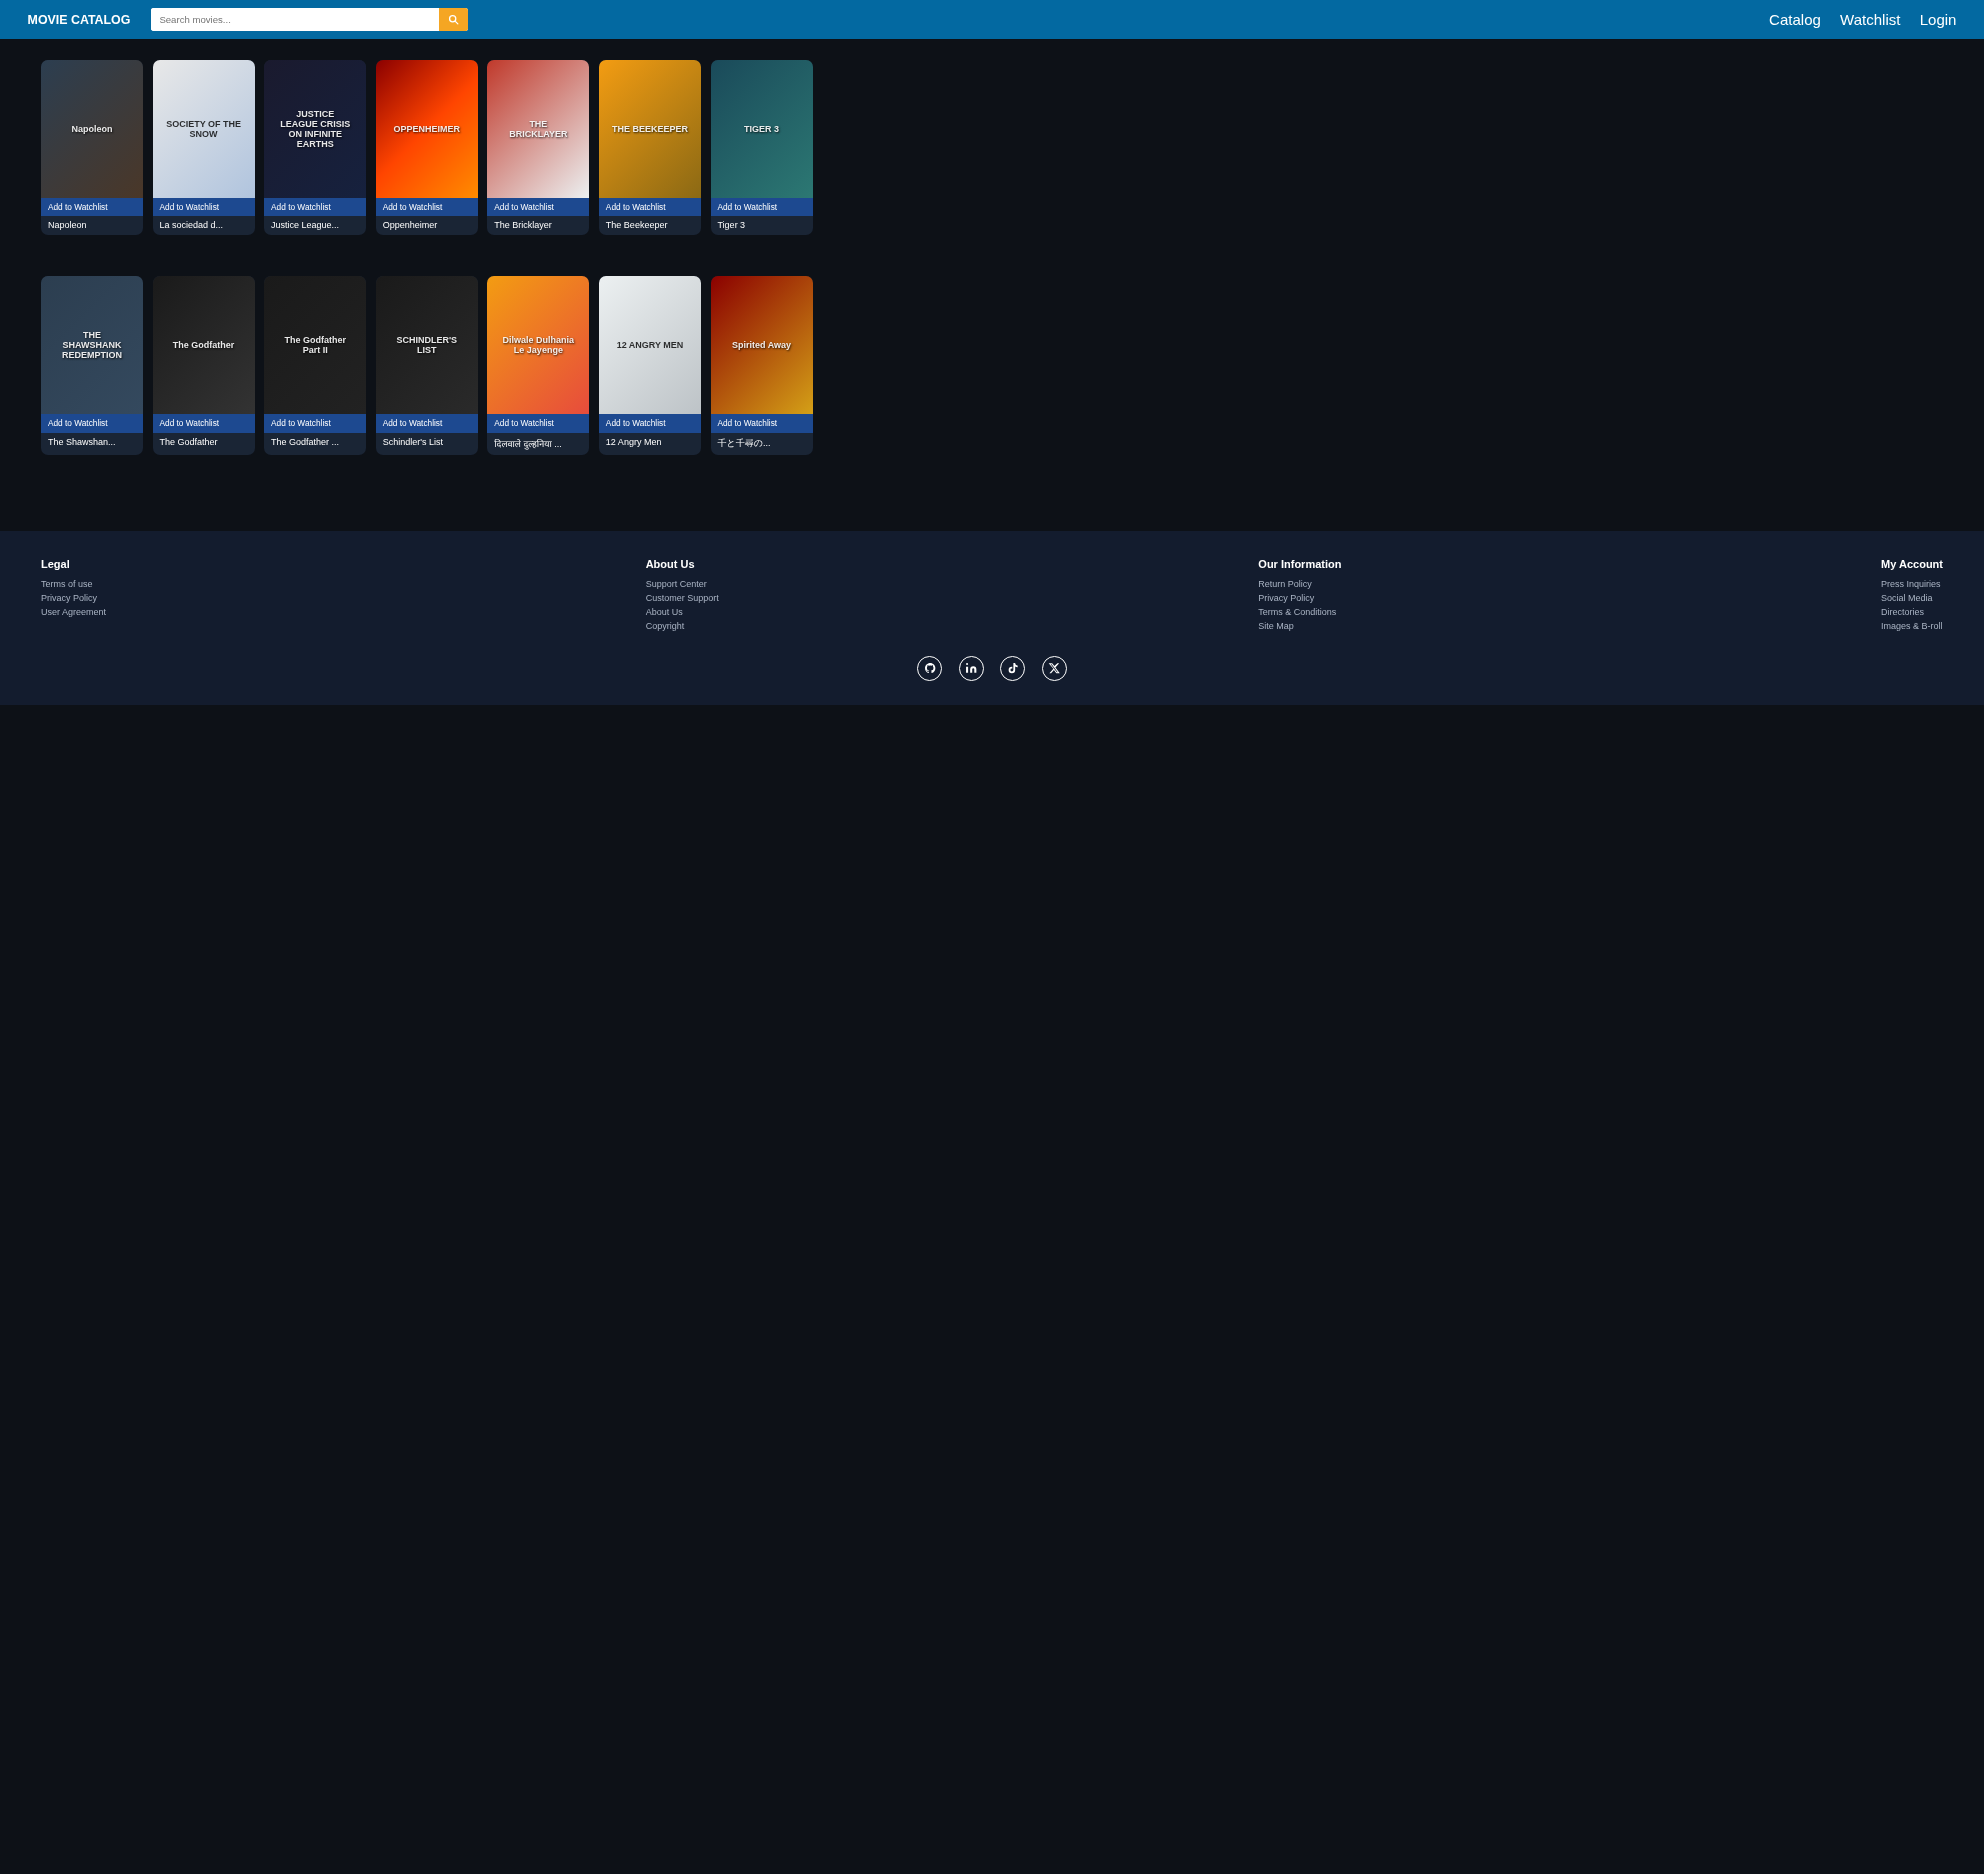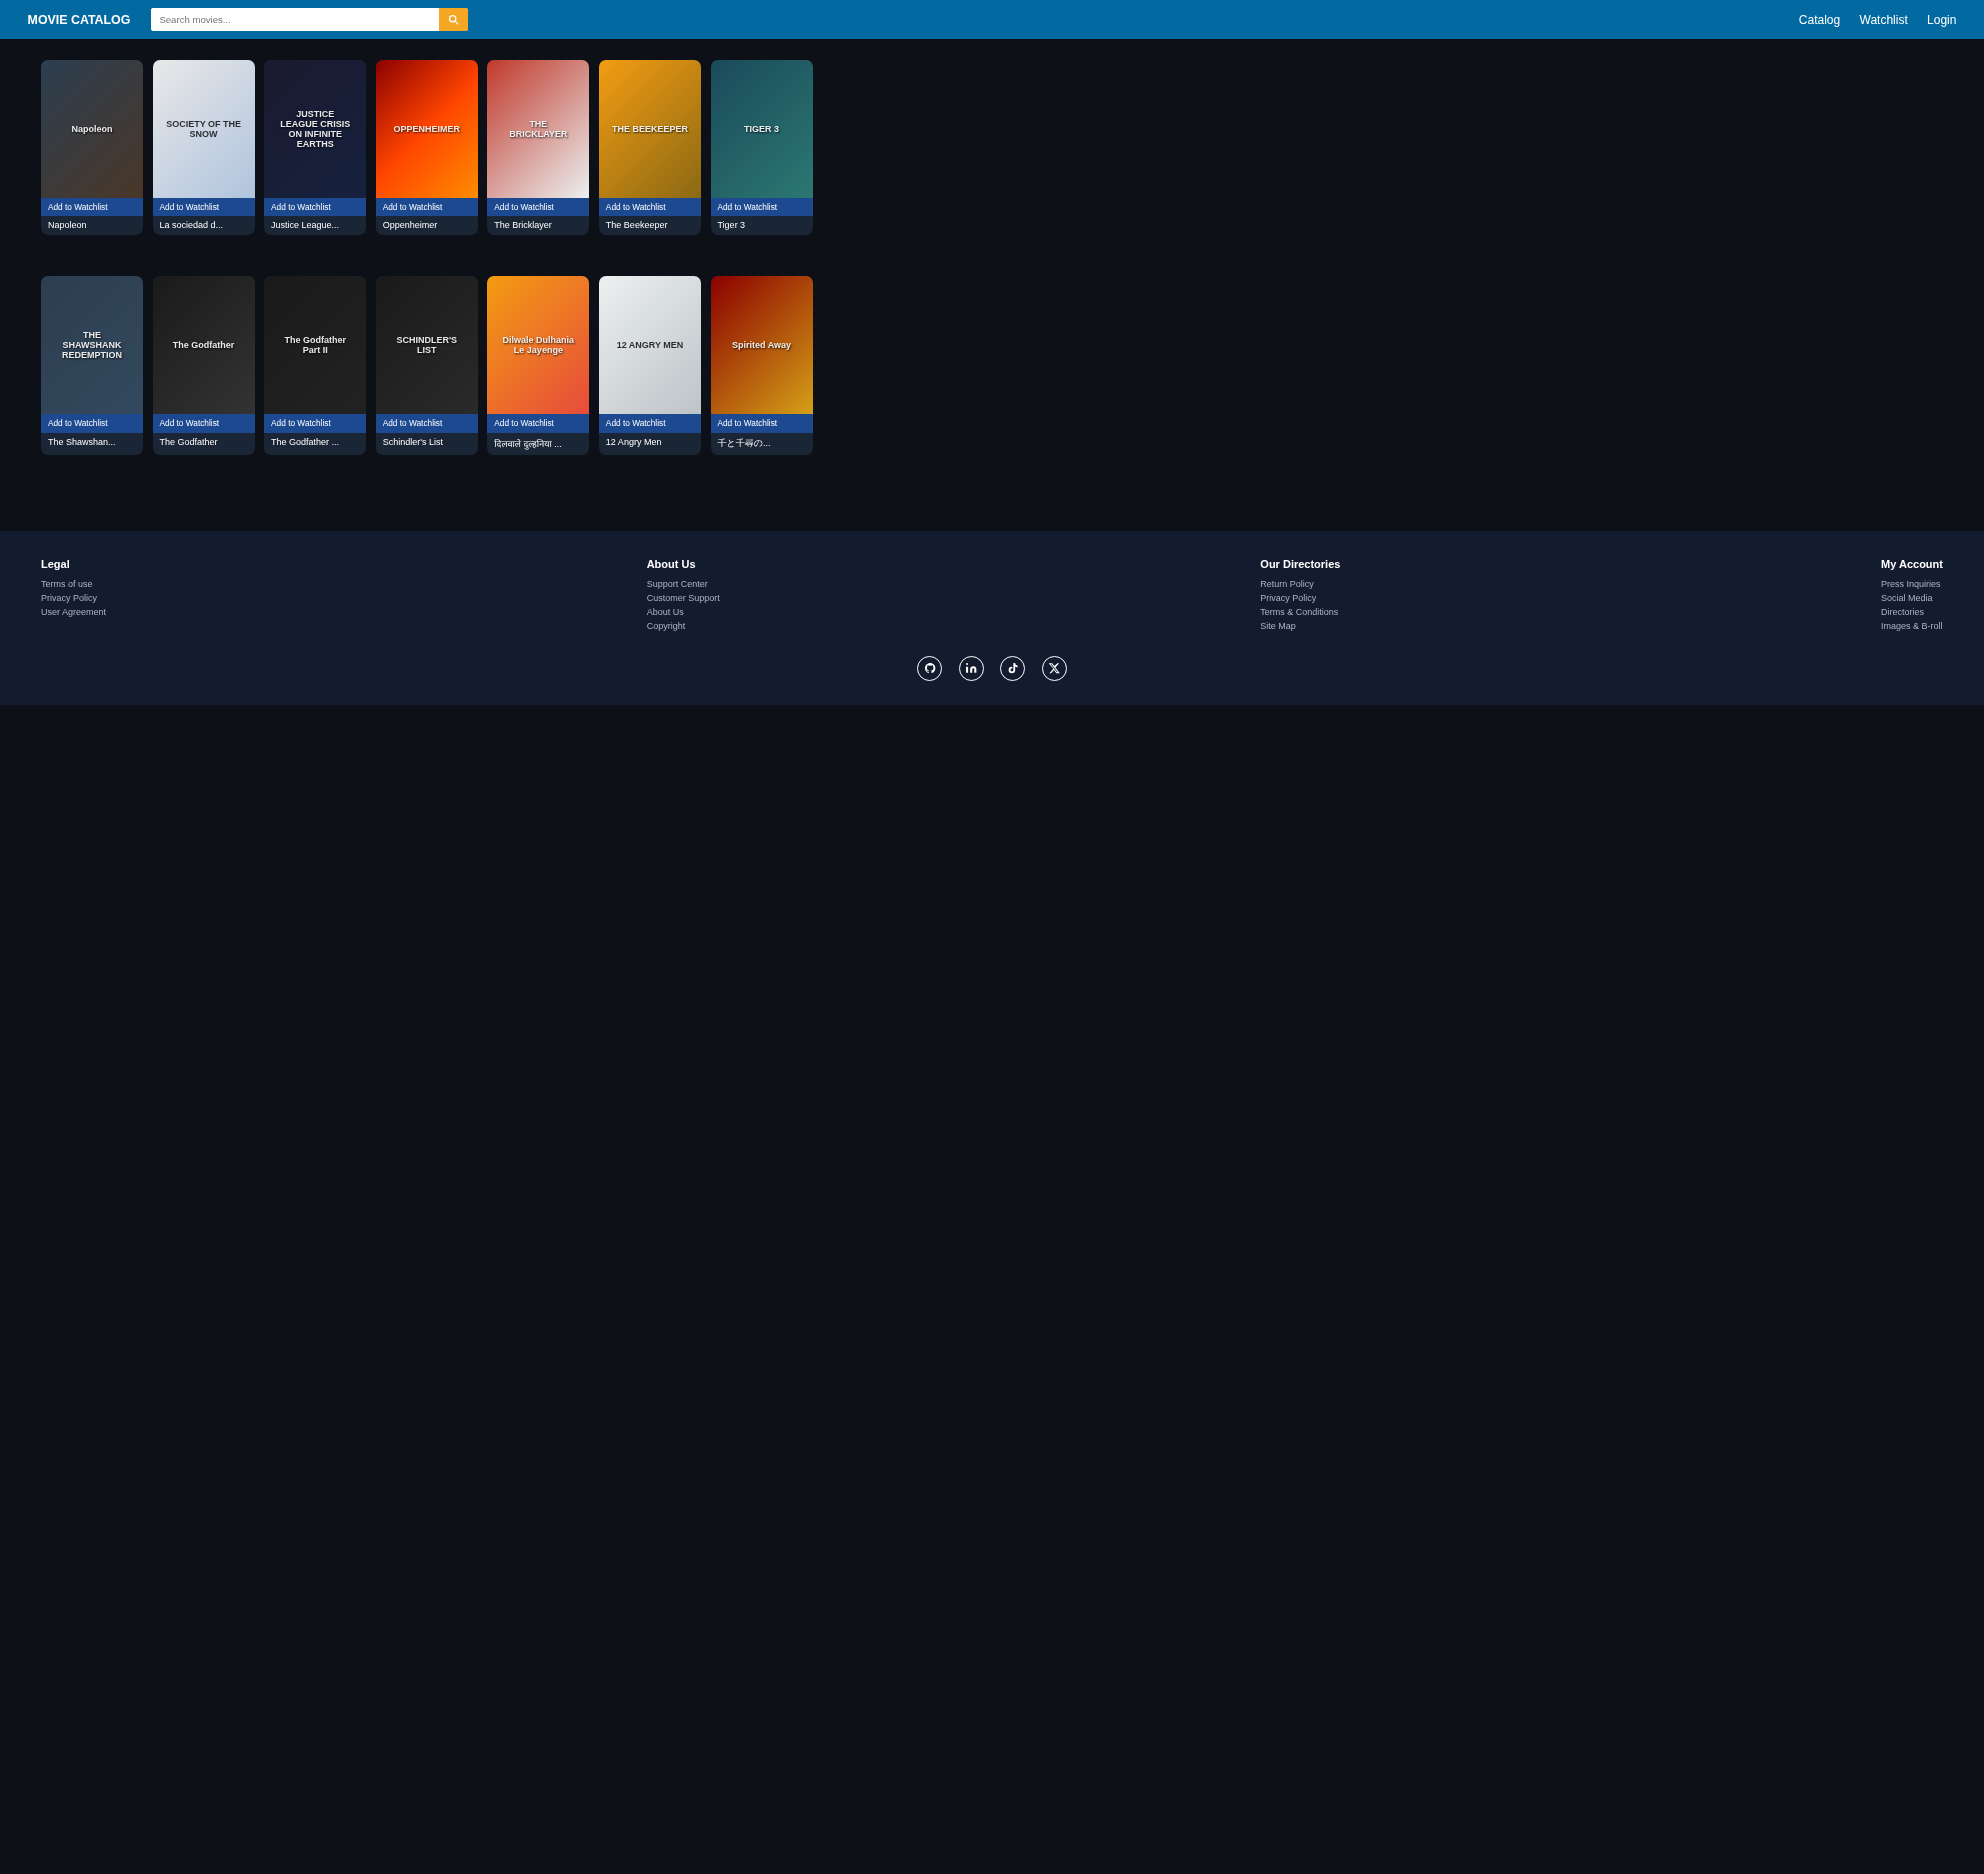--- a/index.html
+++ b/index.html
@@ -55,21 +55,21 @@
     }
     .search-btn svg { width: 12.4px; height: 12.4px; fill: #fff; }
     nav {
       display: flex;
       gap: 19.3px;
       margin-left: auto;
     }
     nav a {
       color: #fff;
       text-decoration: none;
-      font-size: 12px;
+      font-size: 15px;
       cursor: pointer;
     }
 
     
     main {
       padding: 20.7px 41px 41px;
     }
     .section-title {
       font-size: 12.4px;
       font-weight: bold;
@@ -323,21 +323,21 @@
       <a>User Agreement</a>
     </div>
     <div class="footer-col">
       <h4>About Us</h4>
       <a>Support Center</a>
       <a>Customer Support</a>
       <a>About Us</a>
       <a>Copyright</a>
     </div>
     <div class="footer-col">
-      <h4>Our Directories</h4>
+      <h4>Our Information</h4>
       <a>Return Policy</a>
       <a>Privacy Policy</a>
       <a>Terms &amp; Conditions</a>
       <a>Site Map</a>
     </div>
     <div class="footer-col">
       <h4>My Account</h4>
       <a>Press Inquiries</a>
       <a>Social Media</a>
       <a>Directories</a>

